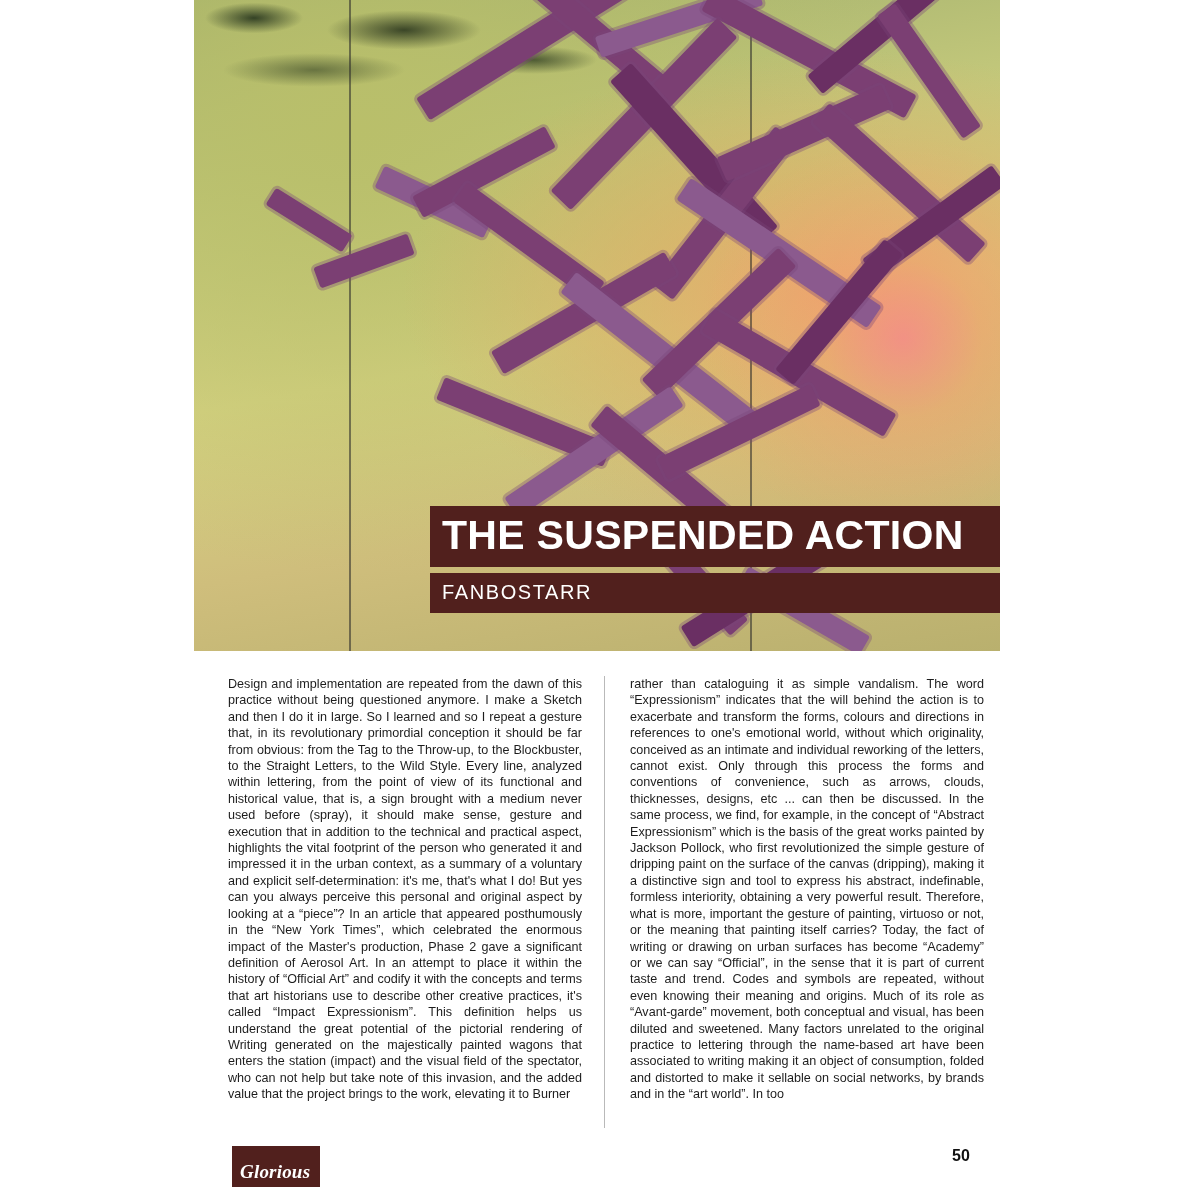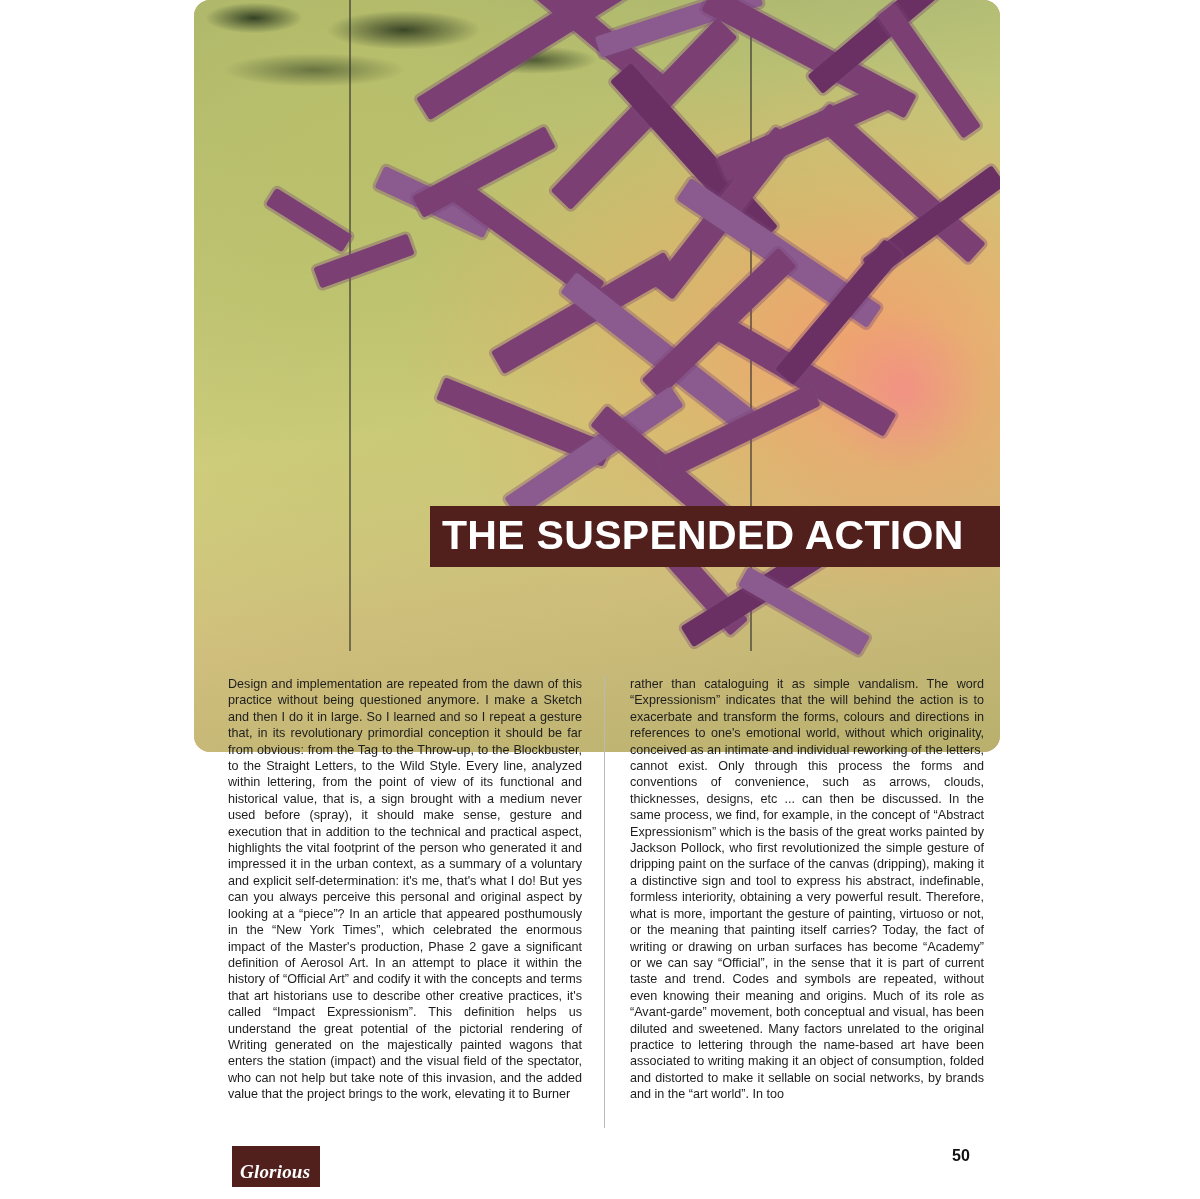--- a/index.html
+++ b/index.html
@@ -23,24 +23,23 @@
     height: 1199px;
     background: #ffffff;
   }
 
   
   .hero {
     position: absolute;
     left: 194px;
     top: 0px;
     width: 806px;
-    height: 752px;
+    height: 651px;
     overflow: hidden;
     background: #fca5a5;
-    border-radius: 16px;
   }
   .hero-bg {
     position: absolute;
     inset: 0;
     background:
       radial-gradient(circle at 88% 52%, rgba(255,120,150,0.55) 0%, rgba(255,150,120,0.25) 10%, rgba(0,0,0,0) 26%),
       radial-gradient(ellipse at 80% 45%, #e8a86b 0%, rgba(226,170,100,0.55) 22%, rgba(200,190,110,0) 48%),
       radial-gradient(ellipse at 20% 20%, #b9bf6a 0%, rgba(185,191,106,0) 60%),
       linear-gradient(170deg, #9fae6c 0%, #c3c87b 28%, #d7d383 52%, #cfbe7c 74%, #b9b06e 100%);
   }
@@ -205,20 +204,21 @@
       <div class="stroke" style="left:460px; top:420px; width:170px; height:24px; transform:rotate(-26deg);"></div>
       <div class="stroke" style="left:420px; top:560px; width:150px; height:24px; transform:rotate(48deg);"></div>
       <div class="stroke dark" style="left:480px; top:580px; width:170px; height:24px; transform:rotate(-32deg);"></div>
       <div class="stroke light" style="left:540px; top:600px; width:140px; height:22px; transform:rotate(30deg);"></div>
       <div class="stroke" style="left:120px; top:250px; width:100px; height:22px; transform:rotate(-20deg);"></div>
       <div class="stroke" style="left:70px; top:210px; width:90px; height:20px; transform:rotate(32deg);"></div>
     </div>
 
     <div class="title-block">
       <div class="title-bar">THE SUSPENDED ACTION</div>
+      <div class="author-bar">FANBOSTARR</div>
     </div>
   </div>
 
   <div class="col-divider"></div>
   <div class="columns">
     <div class="col">
       <p>Design and implementation are repeated from the dawn of this practice without being questioned anymore. I make a Sketch and then I do it in large. So I learned and so I repeat a gesture that, in its revolutionary primordial conception it should be far from obvious: from the Tag to the Throw-up, to the Blockbuster, to the Straight Letters, to the Wild Style. Every line, analyzed within lettering, from the point of view of its functional and historical value, that is, a sign brought with a medium never used before (spray), it should make sense, gesture and execution that in addition to the technical and practical aspect, highlights the vital footprint of the person who generated it and impressed it in the urban context, as a summary of a voluntary and explicit self-determination: it's me, that's what I do! But yes can you always perceive this personal and original aspect by looking at a “piece”? In an article that appeared posthumously in the “New York Times”, which celebrated the enormous impact of the Master's production, Phase 2 gave a significant definition of Aerosol Art. In an attempt to place it within the history of “Official Art”  and codify it with the concepts and terms that art historians use to describe other creative practices, it's called “Impact Expressionism”. This definition helps us understand the great potential of the pictorial rendering of Writing generated on the majestically painted wagons that enters the station (impact) and the visual field of the spectator, who can not help but take note of this invasion, and the added value that the project brings to the work, elevating it to Burner</p>
     </div>
     <div class="col">
       <p>rather than cataloguing it as simple vandalism. The word “Expressionism” indicates that the will behind the action is to exacerbate and transform the forms, colours and directions in references to one's emotional world, without which originality, conceived as an intimate and individual reworking of the letters, cannot exist. Only through this process the forms and conventions of convenience, such as arrows, clouds, thicknesses, designs, etc ... can then be discussed. In the same process, we find, for example, in the concept of “Abstract Expressionism” which is the basis of the great works painted by Jackson Pollock, who first revolutionized the simple gesture of dripping paint on the surface of the canvas (dripping), making it a distinctive sign and tool to express his abstract, indefinable, formless interiority, obtaining a very powerful result. Therefore, what is more, important the gesture of painting, virtuoso or not, or the meaning that painting itself carries? Today, the fact of writing or drawing on urban surfaces has become “Academy” or we can say “Official”, in the sense that it is part of current taste and trend. Codes and symbols are repeated, without even knowing their meaning and origins. Much of its role as “Avant-garde” movement, both conceptual and visual, has been diluted and sweetened. Many factors unrelated to the original practice to lettering through the name-based art have been associated to writing making it an object of consumption, folded and distorted to make it sellable on social networks, by brands and in the “art world”. In too</p>

